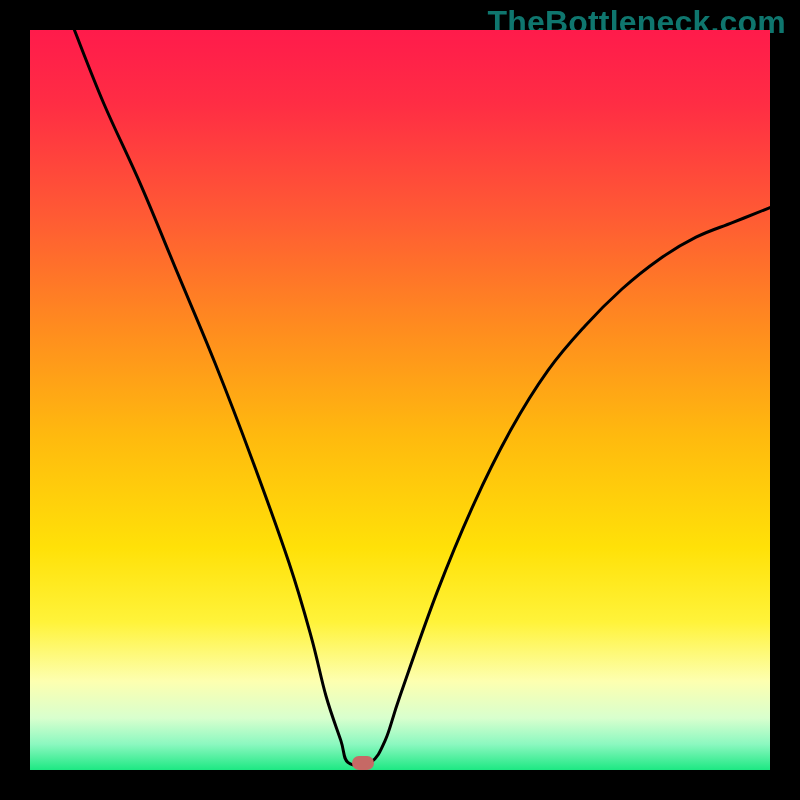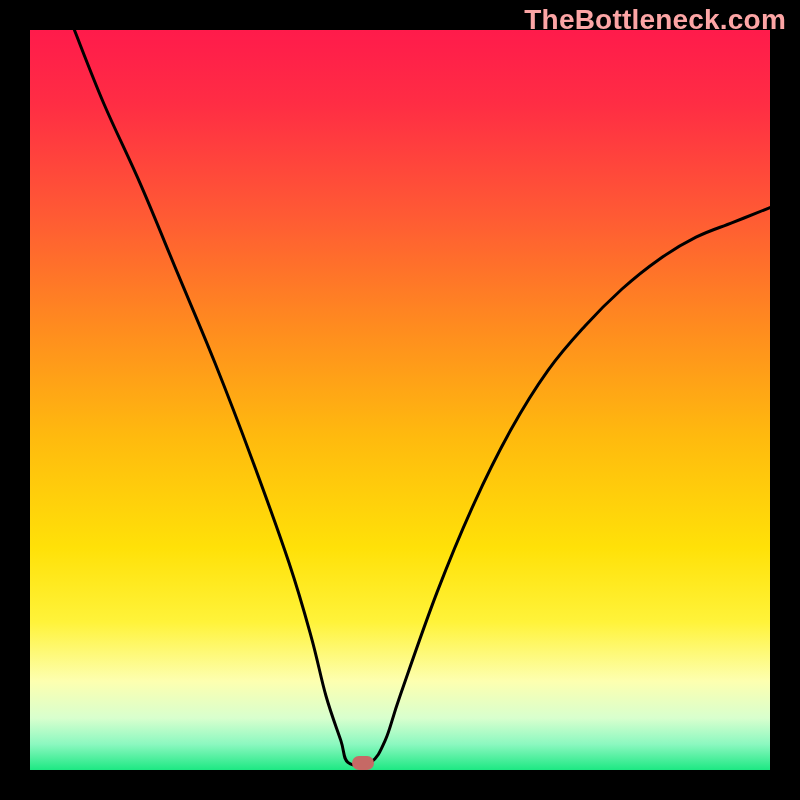--- a/index.html
+++ b/index.html
@@ -14,23 +14,23 @@
   .frame {
     position: relative;
     width: 800px;
     height: 800px;
     background: #000;
   }
   .watermark {
     position: absolute;
     top: 4px;
     right: 14px;
-    font-size: 28px;
+    font-size: 32px;
     font-weight: 600;
-    color: #fca5a5;
+    color: #0f766e;
     letter-spacing: 0.2px;
     user-select: none;
   }
   .plot {
     position: absolute;
     left: 30px;
     top: 30px;
     width: 740px;
     height: 740px;
   }

